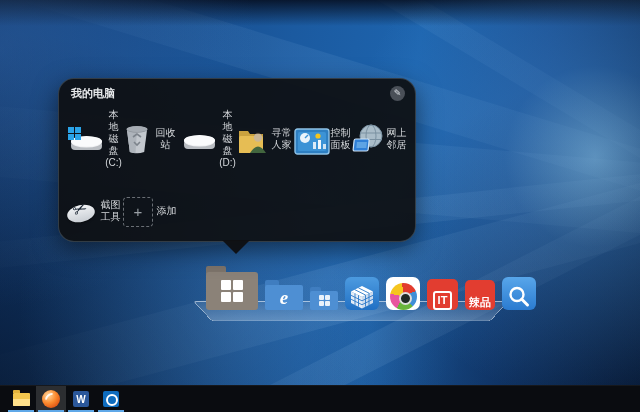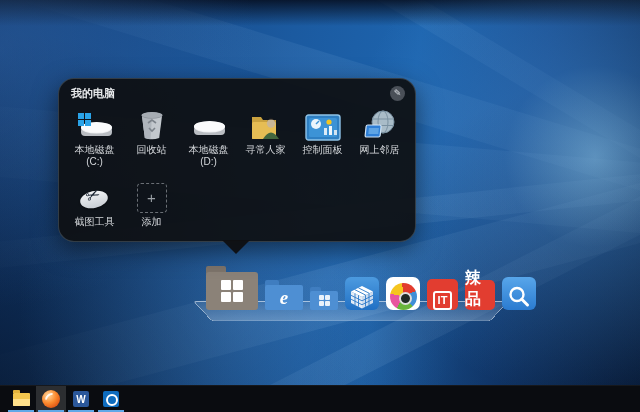--- a/index.html
+++ b/index.html
@@ -31,21 +31,21 @@
     background:rgba(14,16,19,.94);border:1px solid rgba(95,110,125,.45);border-radius:16px;
     box-shadow:0 8px 24px rgba(0,0,0,.5);z-index:30;}
   .popup-tail{position:absolute;left:163px;bottom:-13px;width:0;height:0;
     border-left:14px solid transparent;border-right:14px solid transparent;
     border-top:14px solid rgba(14,16,19,.97);}
   .popup-title{position:absolute;left:12px;top:7px;font-size:11px;font-weight:bold;color:#e8eaec;}
   .edit-btn{position:absolute;right:10px;top:7px;width:15px;height:15px;border-radius:50%;
     background:#4a5058;color:#dfe3e8;font-size:9px;line-height:15px;text-align:center;cursor:pointer;}
   .popup-grid{position:absolute;left:7px;top:26px;width:342px;
     display:grid;grid-template-columns:repeat(6,57px);grid-auto-rows:64px;row-gap:8px;}
-  .p-item{display:flex;flex-direction:column;align-items:center;justify-content:flex-start;cursor:pointer;}
+  .p-item{display:flex;flex-direction:row;align-items:center;justify-content:flex-start;cursor:pointer;}
   .p-ico{height:36px;display:flex;align-items:flex-end;justify-content:center;}
   .p-label{margin-top:3px;font-size:10px;line-height:12px;color:#d6d9dc;text-align:center;width:56px;}
 
   
   .add-tile{width:28px;height:28px;border:1px dashed #6a6f75;border-radius:4px;
     color:#9aa0a6;font-size:15px;line-height:28px;text-align:center;}
   .snip-wrap{position:relative;width:32px;height:30px;}
   .snip-plate{position:absolute;left:1px;top:8px;width:28px;height:17px;border-radius:50%;
     background:linear-gradient(180deg,#f2f4f6,#c9ced4);transform:rotate(-12deg);
     box-shadow:0 1px 2px rgba(0,0,0,.5);}
@@ -82,21 +82,21 @@
   .tile{border-radius:6px;display:flex;align-items:flex-end;justify-content:center;}
   .cube-tile{width:34px;height:33px;background:linear-gradient(180deg,#4d9be0,#2170c4);}
   .pin-tile{width:34px;height:33px;background:#fff;border-radius:7px;}
   .pinwheel{width:27px;height:27px;border-radius:50%;
     background:conic-gradient(from 210deg,#e8559f 0 72deg,#f5c51f 0 144deg,#e23c2e 0 216deg,#3f8ed6 0 288deg,#69b53c 0 360deg);
     position:relative;}
   .pinwheel::after{content:"";position:absolute;left:9px;top:9px;width:9px;height:9px;border-radius:50%;
     background:#1f2a24;border:2px solid rgba(255,255,255,.85);}
   .it-tile{width:31px;height:31px;background:#e23d30;border-radius:5px;}
   .it-box{border:2px solid #fff;border-radius:3px;padding:1px 3px;color:#fff;font-weight:bold;font-size:11px;line-height:13px;}
-  .lapin-tile{width:30px;height:30px;background:#e23d30;border-radius:5px;color:#fff;font-weight:bold;font-size:16px;}
+  .lapin-tile{width:30px;height:30px;background:#e23d30;border-radius:5px;color:#fff;font-weight:bold;font-size:11px;}
   .search-tile{width:34px;height:33px;background:linear-gradient(180deg,#58a6ea,#2b7bd0);}
 
   
   .taskbar{position:absolute;left:0;bottom:0;width:640px;height:26px;background:#0a0c10;
     border-top:1px solid rgba(255,255,255,.05);display:flex;align-items:stretch;padding-left:6px;z-index:40;}
   .tb-item{width:30px;height:26px;position:relative;display:flex;align-items:center;justify-content:center;cursor:pointer;}
   .tb-item::after{content:"";position:absolute;left:2px;bottom:0;width:26px;height:2px;background:#5fa8e8;}
   .tb-active{background:rgba(255,255,255,.14);}
   .tb-folder{position:relative;width:17px;height:13px;background:#f3c64e;border-radius:1px;}
   .tb-folder::before{content:"";position:absolute;left:0;top:-3px;width:7px;height:3px;background:#e3b33c;border-radius:1px 1px 0 0;}

